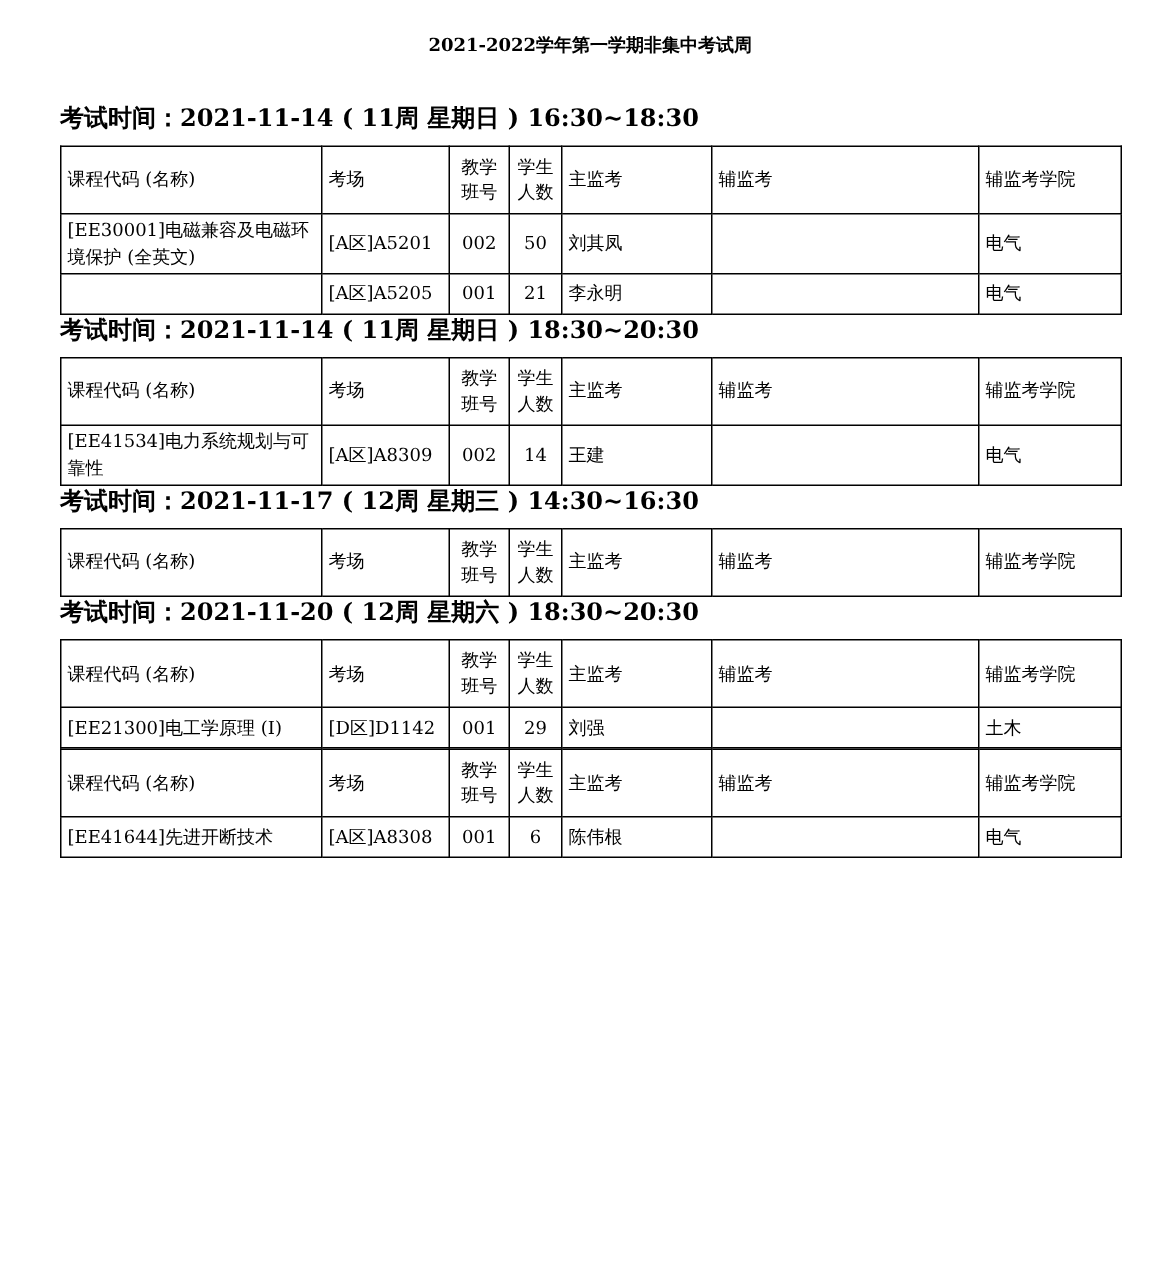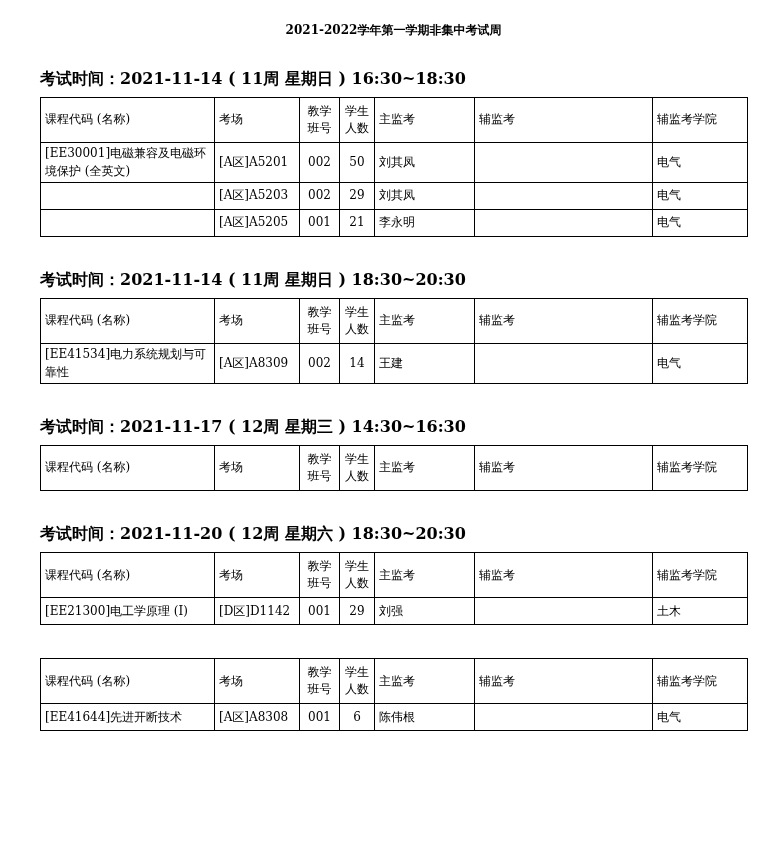--- a/index.html
+++ b/index.html
@@ -15,21 +15,21 @@
     padding: 22px 27px 30px 40px;
     background: #ffffff;
   }
   .page-title {
     font-size: 12px;
     font-weight: bold;
     text-align: center;
     margin: 0 0 0 0;
     letter-spacing: 0px;
   }
-  .exam-section { margin-top: 33px; }
+  .exam-section { }
   .exam-section.first { margin-top: 30px; }
   .exam-time {
     font-size: 16px;
     font-weight: bold;
     margin: 0 0 9px 0;
     line-height: 1.2;
   }
   table.exam-table {
     border-collapse: collapse;
     table-layout: fixed;
@@ -95,29 +95,20 @@
               <td class="c-course">[EE30001]电磁兼容及电磁环境保护 (全英文)</td>
               <td class="c-room">[A区]A5201</td>
               <td class="c-class_no">002</td>
               <td class="c-students">50</td>
               <td class="c-chief">刘其凤</td>
               <td class="c-assistant"></td>
               <td class="c-college">电气</td>
             </tr>
             <tr>
               <td class="c-course"></td>
-              <td class="c-room">[A区]A5203</td>
-              <td class="c-class_no">002</td>
-              <td class="c-students">29</td>
-              <td class="c-chief">刘其凤</td>
-              <td class="c-assistant"></td>
-              <td class="c-college">电气</td>
-            </tr>
-            <tr>
-              <td class="c-course"></td>
               <td class="c-room">[A区]A5205</td>
               <td class="c-class_no">001</td>
               <td class="c-students">21</td>
               <td class="c-chief">李永明</td>
               <td class="c-assistant"></td>
               <td class="c-college">电气</td>
             </tr>
           </tbody>
     </table>
   </section>

